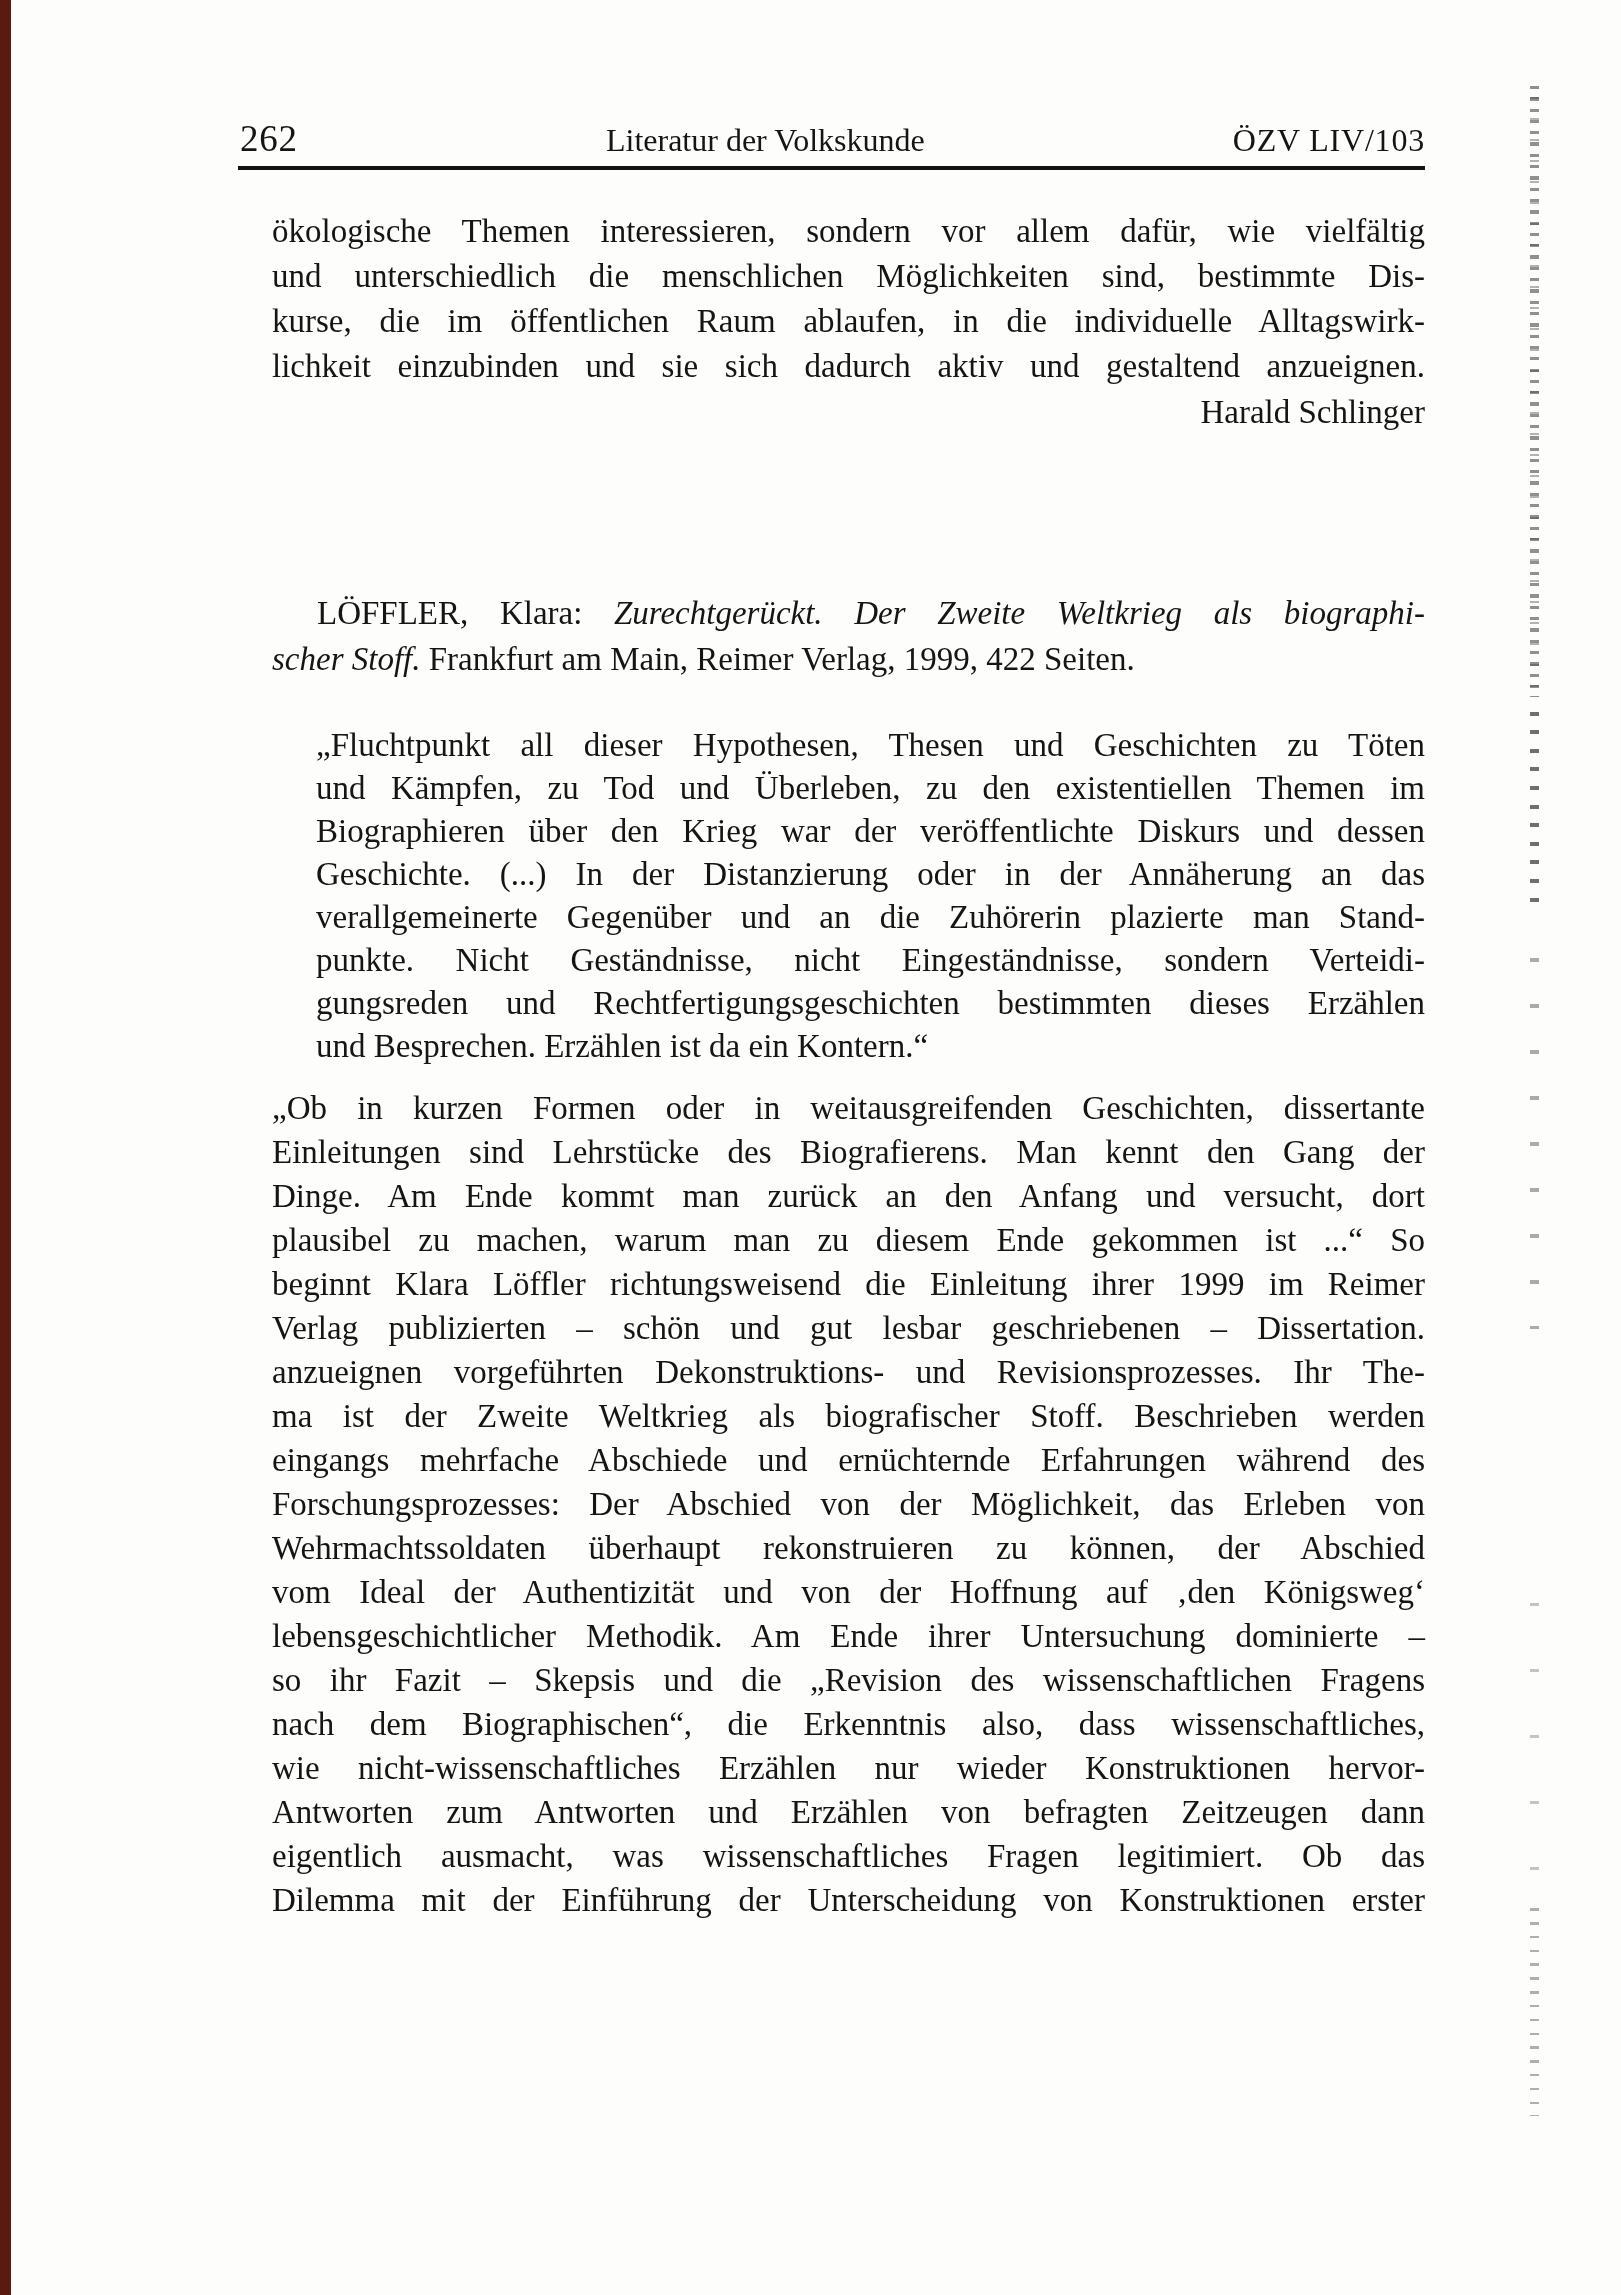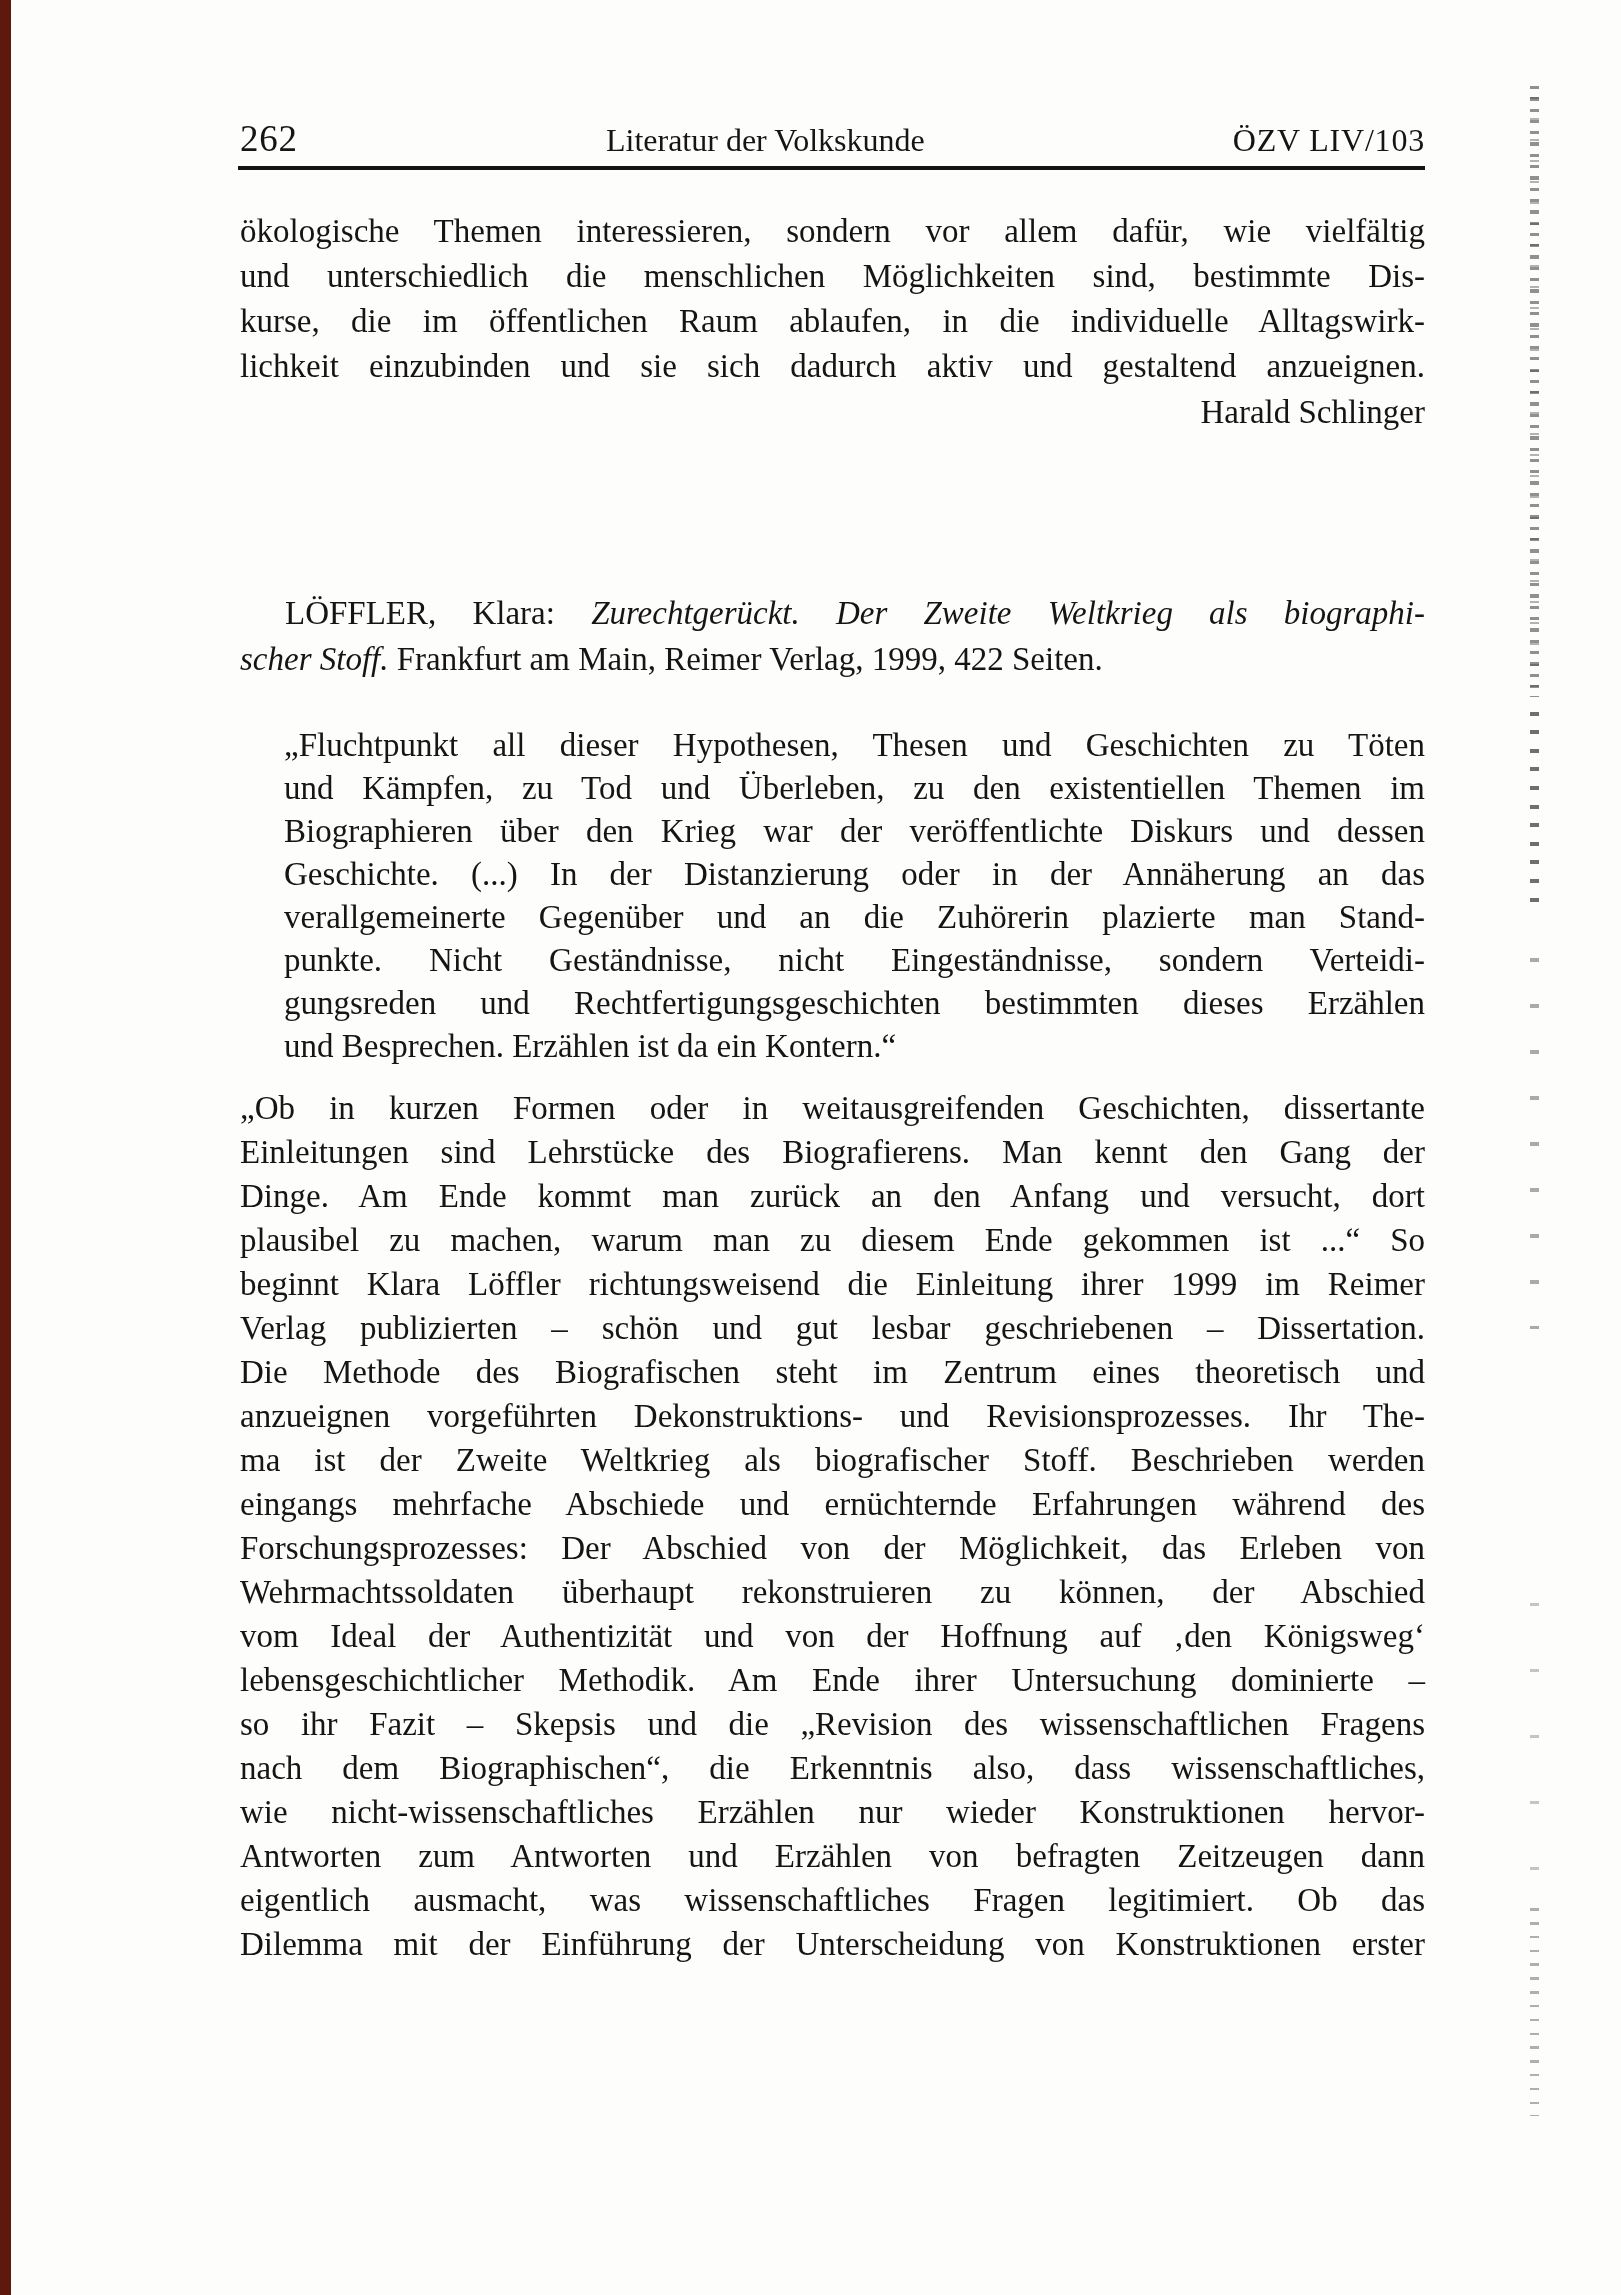--- a/index.html
+++ b/index.html
@@ -24,21 +24,21 @@
   .hdr{
     position:absolute;left:240px;top:117px;width:1185px;
     display:flex;align-items:baseline;justify-content:center;
   }
   .hdr .pagenum{font-size:37px;letter-spacing:0.8px;}
   .hdr .center{flex:1;text-align:center;font-size:32px;}
   .hdr .right{font-size:32px;letter-spacing:0.8px;}
   .hrule{position:absolute;left:238px;top:166px;width:1187px;height:4px;background:#141414;}
 
   .tblock{position:absolute;font-size:33px;}
-  .tline{text-align:justify;text-align-last:justify;white-space:normal;}
+  .tline{text-align:justify;text-align-last:justify;white-space:normal;margin-left:32px;}
   .last-left .tline:last-child{text-align-last:left;}
   .it{font-style:italic;}
 
   .para1{left:240px;top:209px;width:1185px;line-height:45px;}
   .signature{position:absolute;left:240px;top:394px;width:1185px;font-size:33px;text-align:right;}
   .refblock{left:240px;top:590px;width:1185px;line-height:46px;}
   .refblock .tline:first-child{padding-left:45px;}
   .quoteblock{left:284px;top:724px;width:1141px;line-height:43px;}
   .bodyblock{left:240px;top:1086px;width:1185px;line-height:44px;}
 </style>
@@ -87,21 +87,20 @@
       <div class="tline">und Besprechen. Erzählen ist da ein Kontern.“</div>
     </div>
 
   <div class="tblock bodyblock">
       <div class="tline">„Ob in kurzen Formen oder in weitausgreifenden Geschichten, dissertante</div>
       <div class="tline">Einleitungen sind Lehrstücke des Biografierens. Man kennt den Gang der</div>
       <div class="tline">Dinge. Am Ende kommt man zurück an den Anfang und versucht, dort</div>
       <div class="tline">plausibel zu machen, warum man zu diesem Ende gekommen ist ...“ So</div>
       <div class="tline">beginnt Klara Löffler richtungsweisend die Einleitung ihrer 1999 im Reimer</div>
       <div class="tline">Verlag publizierten – schön und gut lesbar geschriebenen – Dissertation.</div>
-      <div class="tline">Die Methode des Biografischen steht im Zentrum eines theoretisch und</div>
       <div class="tline">anzueignen vorgeführten Dekonstruktions- und Revisionsprozesses. Ihr The-</div>
       <div class="tline">ma ist der Zweite Weltkrieg als biografischer Stoff. Beschrieben werden</div>
       <div class="tline">eingangs mehrfache Abschiede und ernüchternde Erfahrungen während des</div>
       <div class="tline">Forschungsprozesses: Der Abschied von der Möglichkeit, das Erleben von</div>
       <div class="tline">Wehrmachtssoldaten überhaupt rekonstruieren zu können, der Abschied</div>
       <div class="tline">vom Ideal der Authentizität und von der Hoffnung auf ‚den Königsweg‘</div>
       <div class="tline">lebensgeschichtlicher Methodik. Am Ende ihrer Untersuchung dominierte –</div>
       <div class="tline">so ihr Fazit – Skepsis und die „Revision des wissenschaftlichen Fragens</div>
       <div class="tline">nach dem Biographischen“, die Erkenntnis also, dass wissenschaftliches,</div>
       <div class="tline">wie nicht-wissenschaftliches Erzählen nur wieder Konstruktionen hervor-</div>

